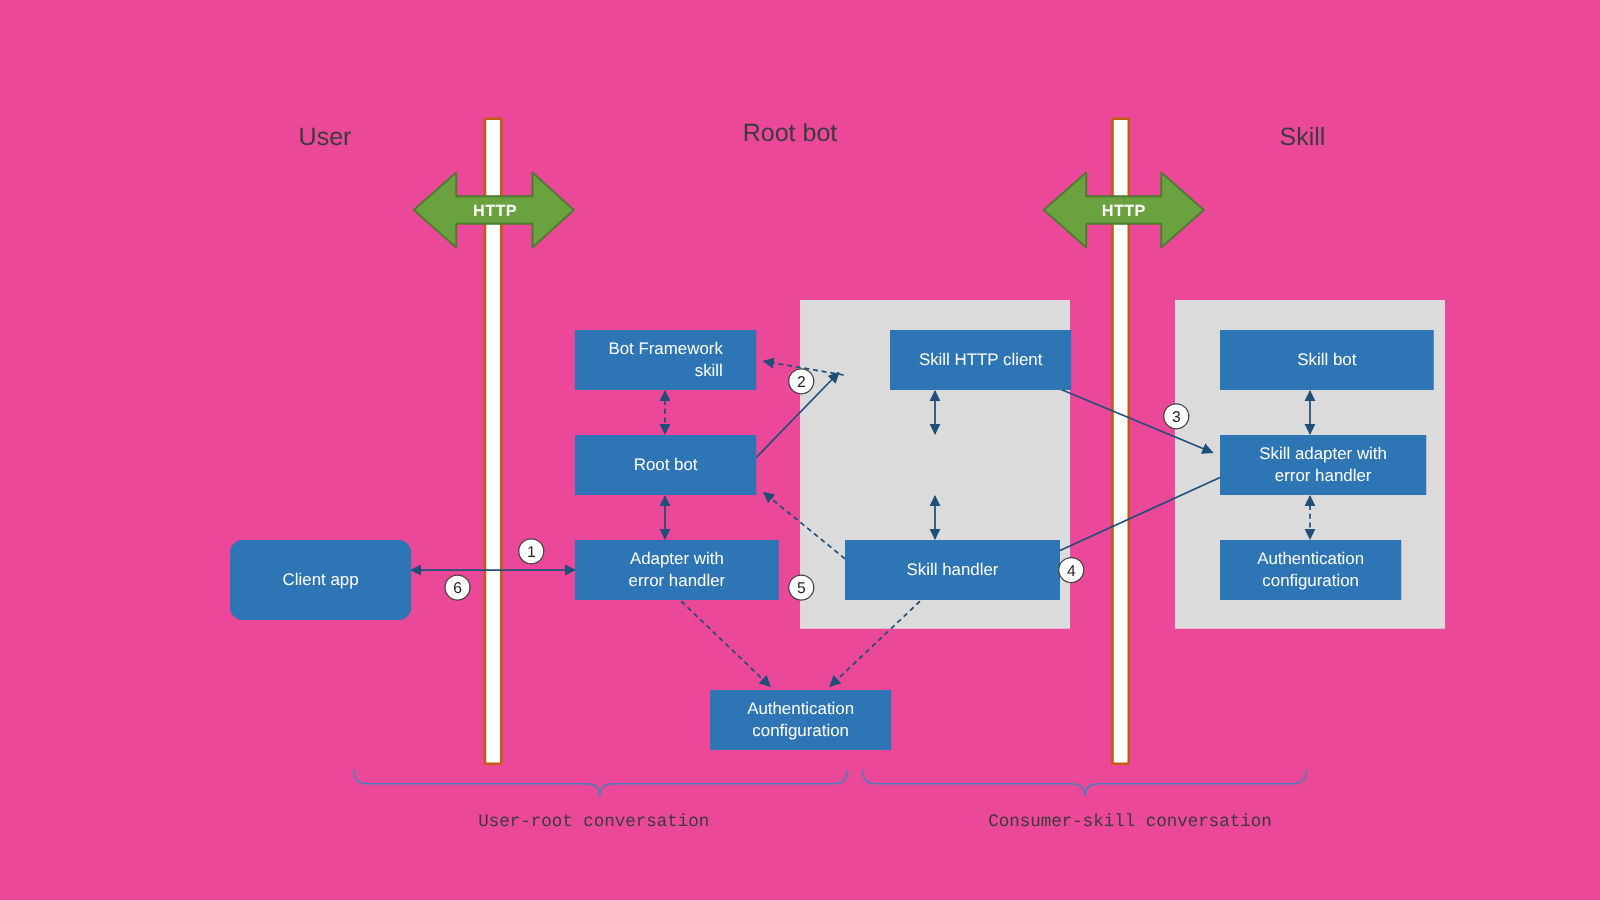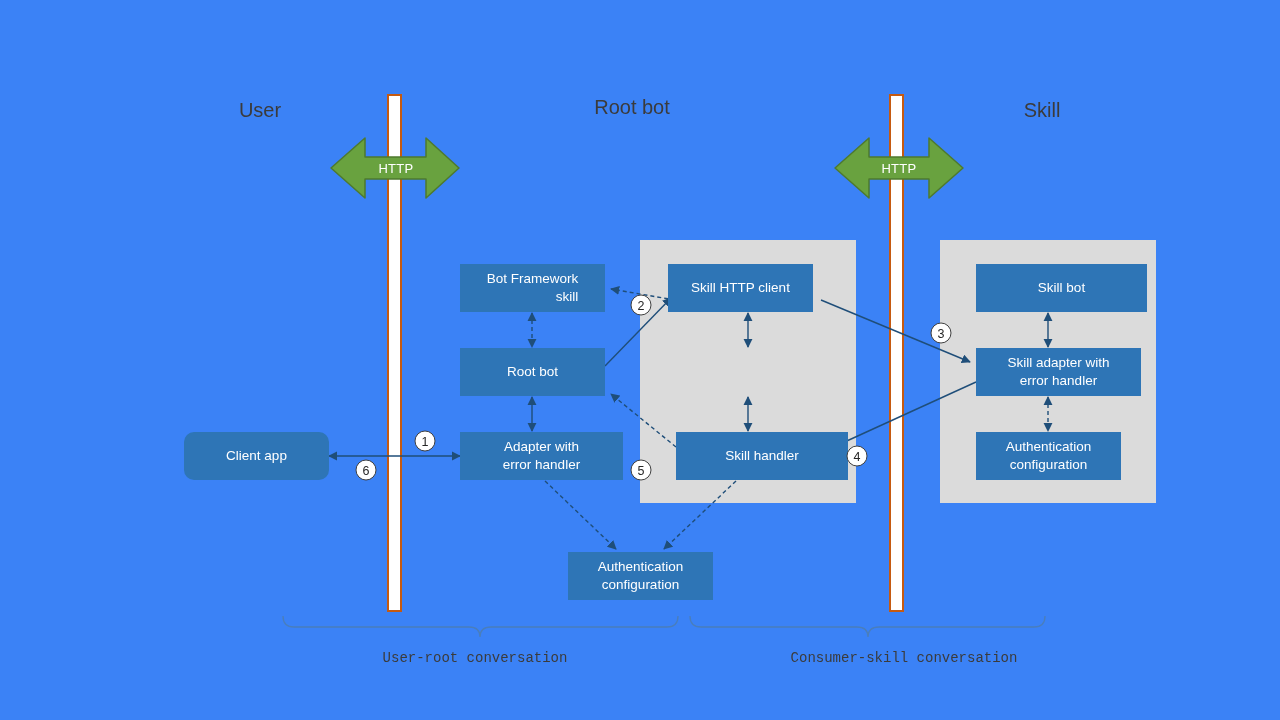--- a/index.html
+++ b/index.html
@@ -1,17 +1,17 @@
 <!DOCTYPE html>
 <html style="--box-blue: #2E75B6; --panel-gray: #DBDBDB; --arrow-navy: #1F4E79; --green-fill: #69A23F; --green-stroke: #4E7A2E; --orange: #C55A11; --brace-blue: #4A7EBB; --text-dark: #3B3B3B; --circle-border: #404040;"><head>
 <meta charset="utf-8">
 <style>
   html,body { margin:0; padding:0; background:#fff; }
   .stage {
-    position:relative; width:1280px; height:720px; background:#3b82f6;
+    position:relative; width:1280px; height:720px; background:#ec4899;
     font-family:"Liberation Sans", sans-serif; overflow:hidden;
   }
   .panel { position:absolute; background:var(--panel-gray,#DBDBDB); }
   svg.layer { position:absolute; left:0; top:0; width:1280px; height:720px; }
   .ln  { stroke:var(--arrow-navy,#1F4E79); stroke-width:1.4; fill:none; }
   .dash{ stroke-dasharray:4 3; }
   .bar { fill:#fff; stroke:var(--orange,#C55A11); stroke-width:2; }
   .garrow { fill:var(--green-fill,#69A23F); stroke:var(--green-stroke,#4E7A2E); stroke-width:1.5; stroke-linejoin:round; }
   .brace { fill:none; stroke:var(--brace-blue,#4A7EBB); stroke-width:1.3; }
   #ah path { fill:var(--arrow-navy,#1F4E79); }
@@ -22,21 +22,21 @@
   }
   .box.rounded { border-radius:10px; }
   .circle {
     position:absolute; width:21px; height:21px; border-radius:50%;
     background:#fff; border:1px solid var(--circle-border,#404040); color:#262626;
     font-size:12.5px; display:flex; align-items:center; justify-content:center;
     transform:translate(-50%,-50%); box-sizing:border-box;
   }
   .hdr { position:absolute; transform:translateX(-50%); font-size:20px; color:var(--text-dark,#3B3B3B); white-space:nowrap; }
   .caption { position:absolute; transform:translateX(-50%); font-size:14px; color:var(--text-dark,#3B3B3B); white-space:nowrap;font-family:Liberation Mono, monospace; }
-  .http { position:absolute; transform:translate(-50%,-50%); color:#fff; font-weight:normal; font-size:13px; letter-spacing:.3px; }
+  .http { position:absolute; transform:translate(-50%,-50%); color:#fff; font-weight:bold; font-size:13px; letter-spacing:.3px; }
 </style>
 </head>
 <body>
 
 <div class="stage">
 
   <div class="panel" style="left:640px; top:240px; width:216px; height:263px;"></div>
   <div class="panel" style="left:940px; top:240px; width:216px; height:263px;"></div>
 
   <svg class="layer" viewBox="0 0 1280 720">
@@ -72,29 +72,29 @@
     <path class="brace" d="M690,616 Q690,627 701,627 H857 Q868,627 868,637 Q868,627 879,627 H1034 Q1045,627 1045,616"></path>
   </svg>
 
   <div class="hdr" style="left:260px; top:99px;">User</div>
   <div class="hdr" style="left:632px; top:96px;">Root bot</div>
   <div class="hdr" style="left:1042px; top:99px;">Skill</div>
 
   <div class="http" style="left:396px; top:168px;">HTTP</div>
   <div class="http" style="left:899px; top:168px;">HTTP</div>
 
-  <div class="box rounded" style="left:184px; top:432px; width:145px; height:48px;">Client app</div>
+  <div class="box rounded" style="left:184px; top:432px; width:145px; height:64px;">Client app</div>
   <div class="box" style="left:460px; top:264px; width:145px; height:48px;text-align:right;">Bot Framework
 skill</div>
   <div class="box" style="left:460px; top:348px; width:145px; height:48px;">Root bot</div>
   <div class="box" style="left:460px; top:432px; width:163px; height:48px;">Adapter with
 error handler</div>
   <div class="box" style="left:568px; top:552px; width:145px; height:48px;">Authentication
 configuration</div>
-  <div class="box" style="left:668px; top:264px; width:145px; height:48px;">Skill HTTP client</div>
+  <div class="box" style="left:712px; top:264px; width:145px; height:48px;">Skill HTTP client</div>
   <div class="box" style="left:676px; top:432px; width:172px; height:48px;">Skill handler</div>
   <div class="box" style="left:976px; top:264px; width:171px; height:48px;">Skill bot</div>
   <div class="box" style="left:976px; top:348px; width:165px; height:48px;">Skill adapter with
 error handler</div>
   <div class="box" style="left:976px; top:432px; width:145px; height:48px;">Authentication
 configuration</div>
 
   <div class="circle" style="left:425px; top:441px;">1</div>
   <div class="circle" style="left:641px; top:305px;">2</div>
   <div class="circle" style="left:941px; top:333px;">3</div>

